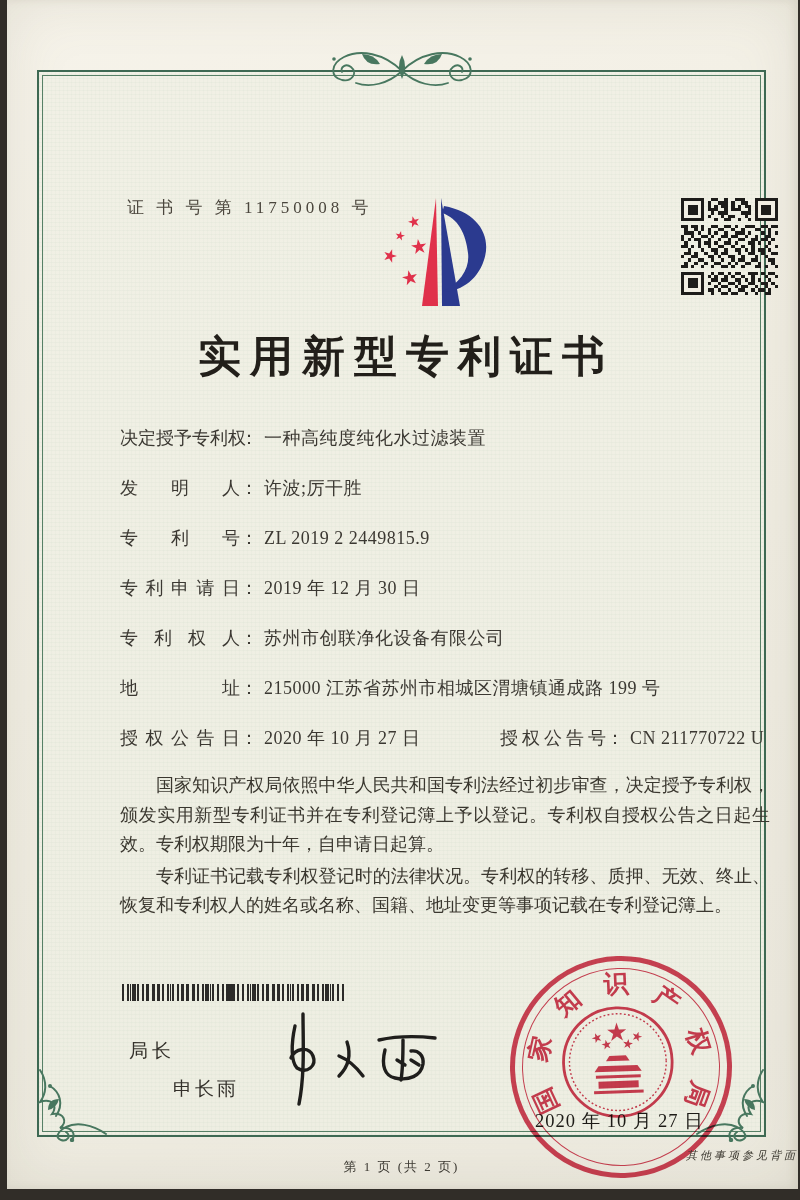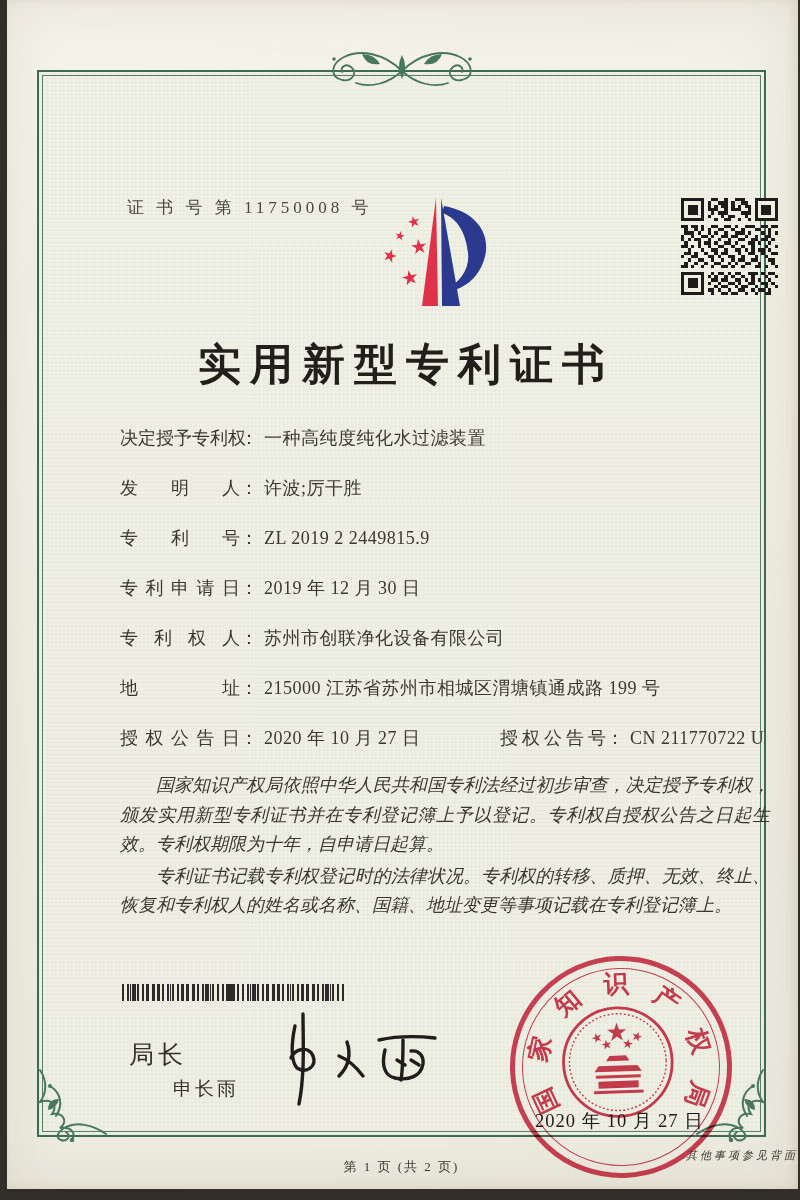--- a/index.html
+++ b/index.html
@@ -23,40 +23,40 @@
   }
   .frame::before{content:"";position:absolute;inset:3px;border:1px solid #578066;pointer-events:none;}
   .orn{position:absolute;color:#48775f;}
   .orn-top{left:50%;top:-25px;margin-left:-130px;}
   .orn-bl{left:-5px;bottom:-7px;transform:scaleX(-1);}
   .orn-br{right:-5px;bottom:-7px;}
   .cert-no{position:absolute;left:88px;top:124px;font-size:17px;letter-spacing:4px;color:#4b463d;}
   .logo{position:absolute;left:325px;top:118px;width:148px;height:130px;}
   .qr{position:absolute;left:642px;top:126px;width:97px;height:97px;}
   .title{
-    position:absolute;left:0;right:0;top:252px;margin:12px;text-align:center;
+    position:absolute;left:0;right:0;top:252px;margin:4px;text-align:center;
     font-size:43px;font-weight:700;letter-spacing:9px;color:#221f1a;text-indent:9px;
   }
   .fields{position:absolute;left:81px;top:354px;width:652px;color:#3b3832;font-size:18px;}
   .field{height:50px;position:relative;white-space:nowrap;}
   .flabel{display:inline-block;width:120px;text-align:justify;text-align-last:justify;vertical-align:top;}
   .colon{display:inline-block;margin:0 6px 0 0;}
   .fvalue{letter-spacing:.5px;}
   .pair2{position:absolute;left:367px;top:0;margin-left:13px;}
   .pair2 .flabel{width:106px;}
   .paras{position:absolute;left:81px;top:699px;width:650px;color:#3a372f;}
-  .paras p{margin:0 0 2px 0;font-size:18px;line-height:29.5px;text-indent:2em;text-align:justify;font-style:italic;}
+  .paras p{margin:0 0 2px 0;font-size:18px;line-height:29.5px;text-indent:2em;text-align:justify;}
   .barcode{
     position:absolute;left:83px;top:912px;width:224px;height:17px;
     background:
       repeating-linear-gradient(90deg,#2c2b29 0 2px,transparent 2px 5px),
       repeating-linear-gradient(90deg,#2c2b29 0 1px,transparent 1px 8px),
       repeating-linear-gradient(90deg,transparent 0 11px,#2c2b29 11px 14px,transparent 14px 24px);
   }
-  .sig-title{position:absolute;left:90px;top:966px;font-size:25px;letter-spacing:4px;color:#33302a;}
+  .sig-title{position:absolute;left:90px;top:966px;font-size:19px;letter-spacing:4px;color:#33302a;}
   .sig-name{position:absolute;left:86px;top:1004px;font-size:19px;letter-spacing:3px;color:#33302a;margin-left:48px;}
   .signature{position:absolute;left:212px;top:938px;}
   .seal-date{position:absolute;left:496px;top:1036px;font-size:18.5px;letter-spacing:1px;color:#1d1b17;}
   .seal{
     position:absolute;left:471px;top:884px;width:212px;height:212px;border-radius:50%;
     border:5px solid #d1354d;opacity:.93;mix-blend-mode:multiply;
     transform:rotate(-2deg);
   }
   .seal::before{content:"";position:absolute;inset:7px;border:1px solid #d1354d;border-radius:50%;}
   .sc{position:absolute;width:28px;height:28px;line-height:28px;text-align:center;

